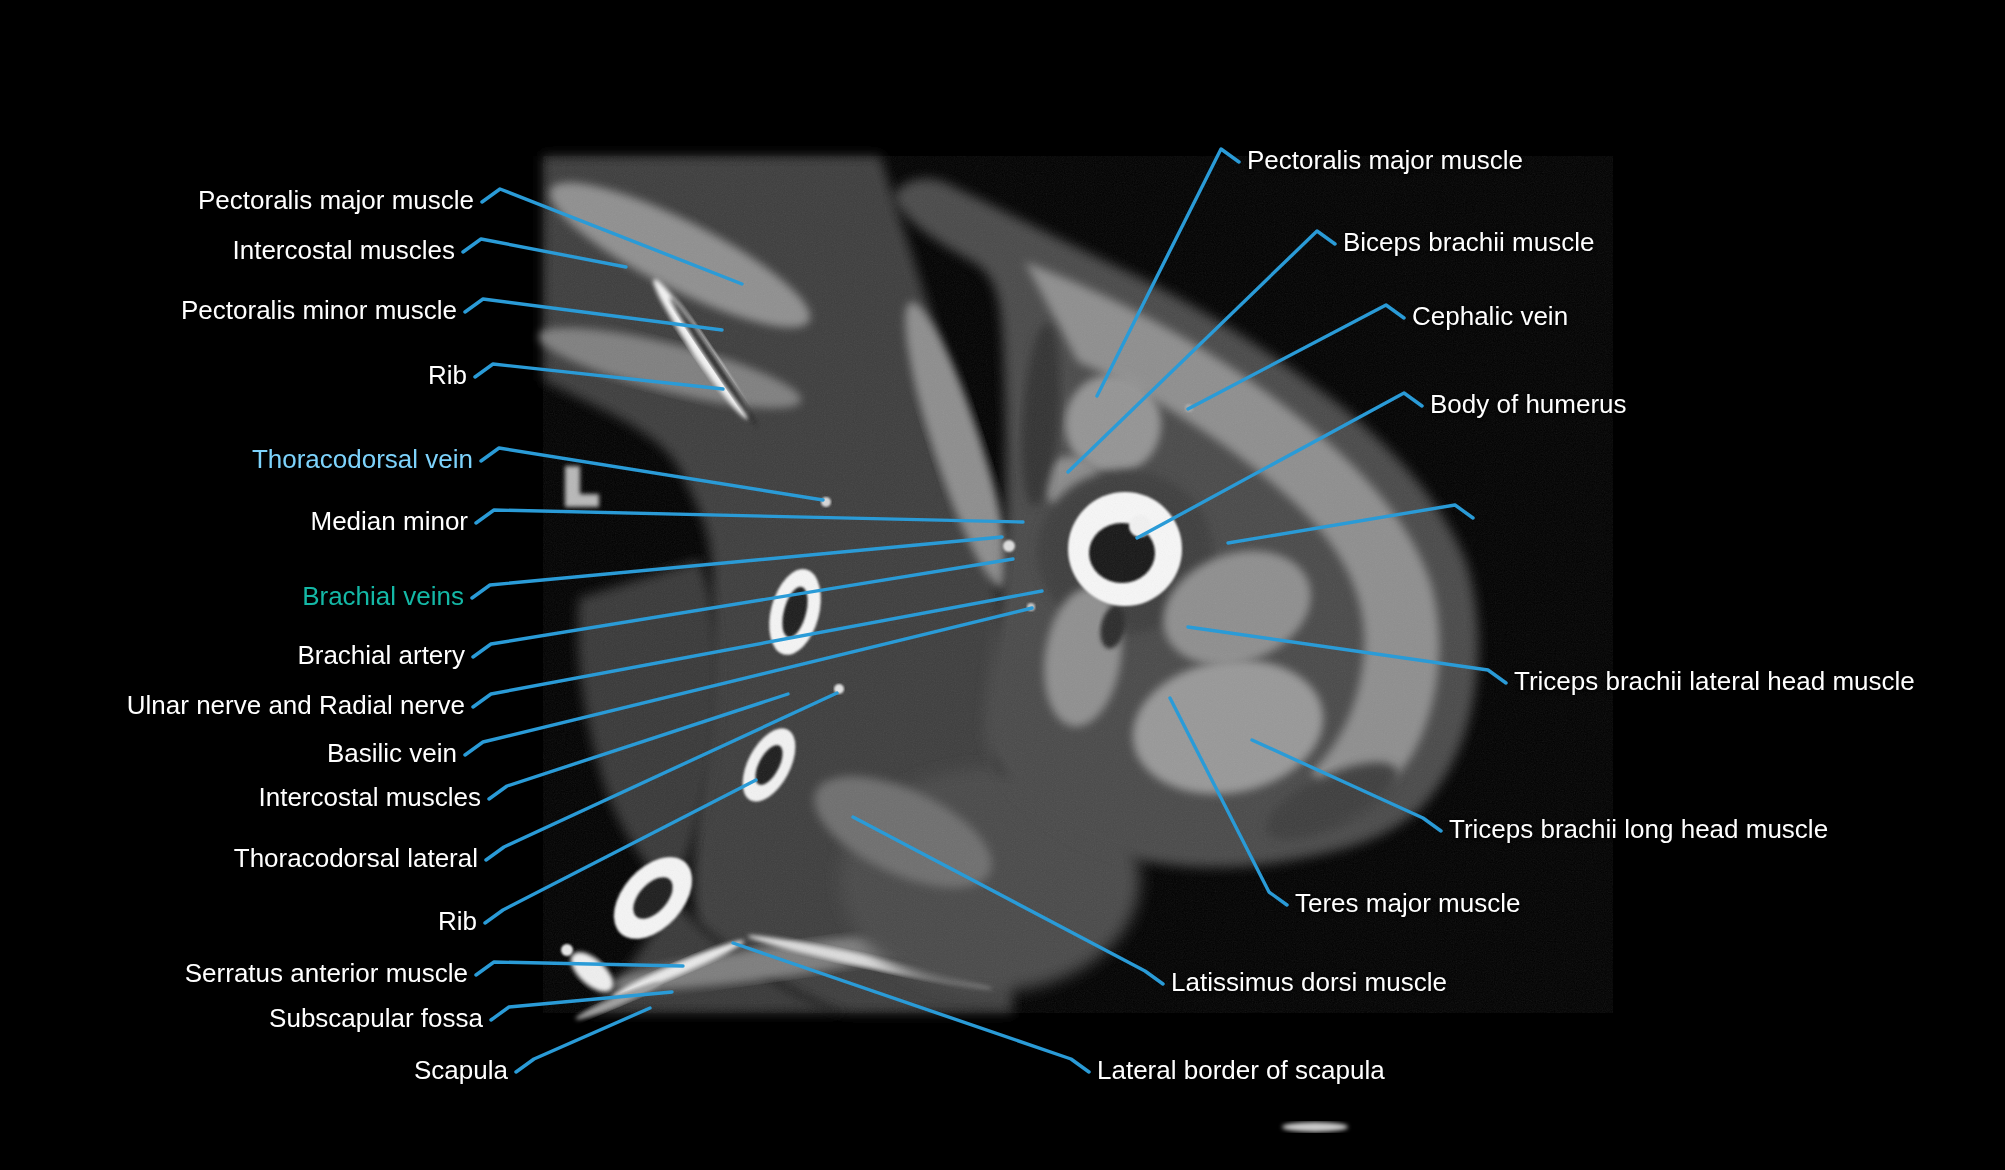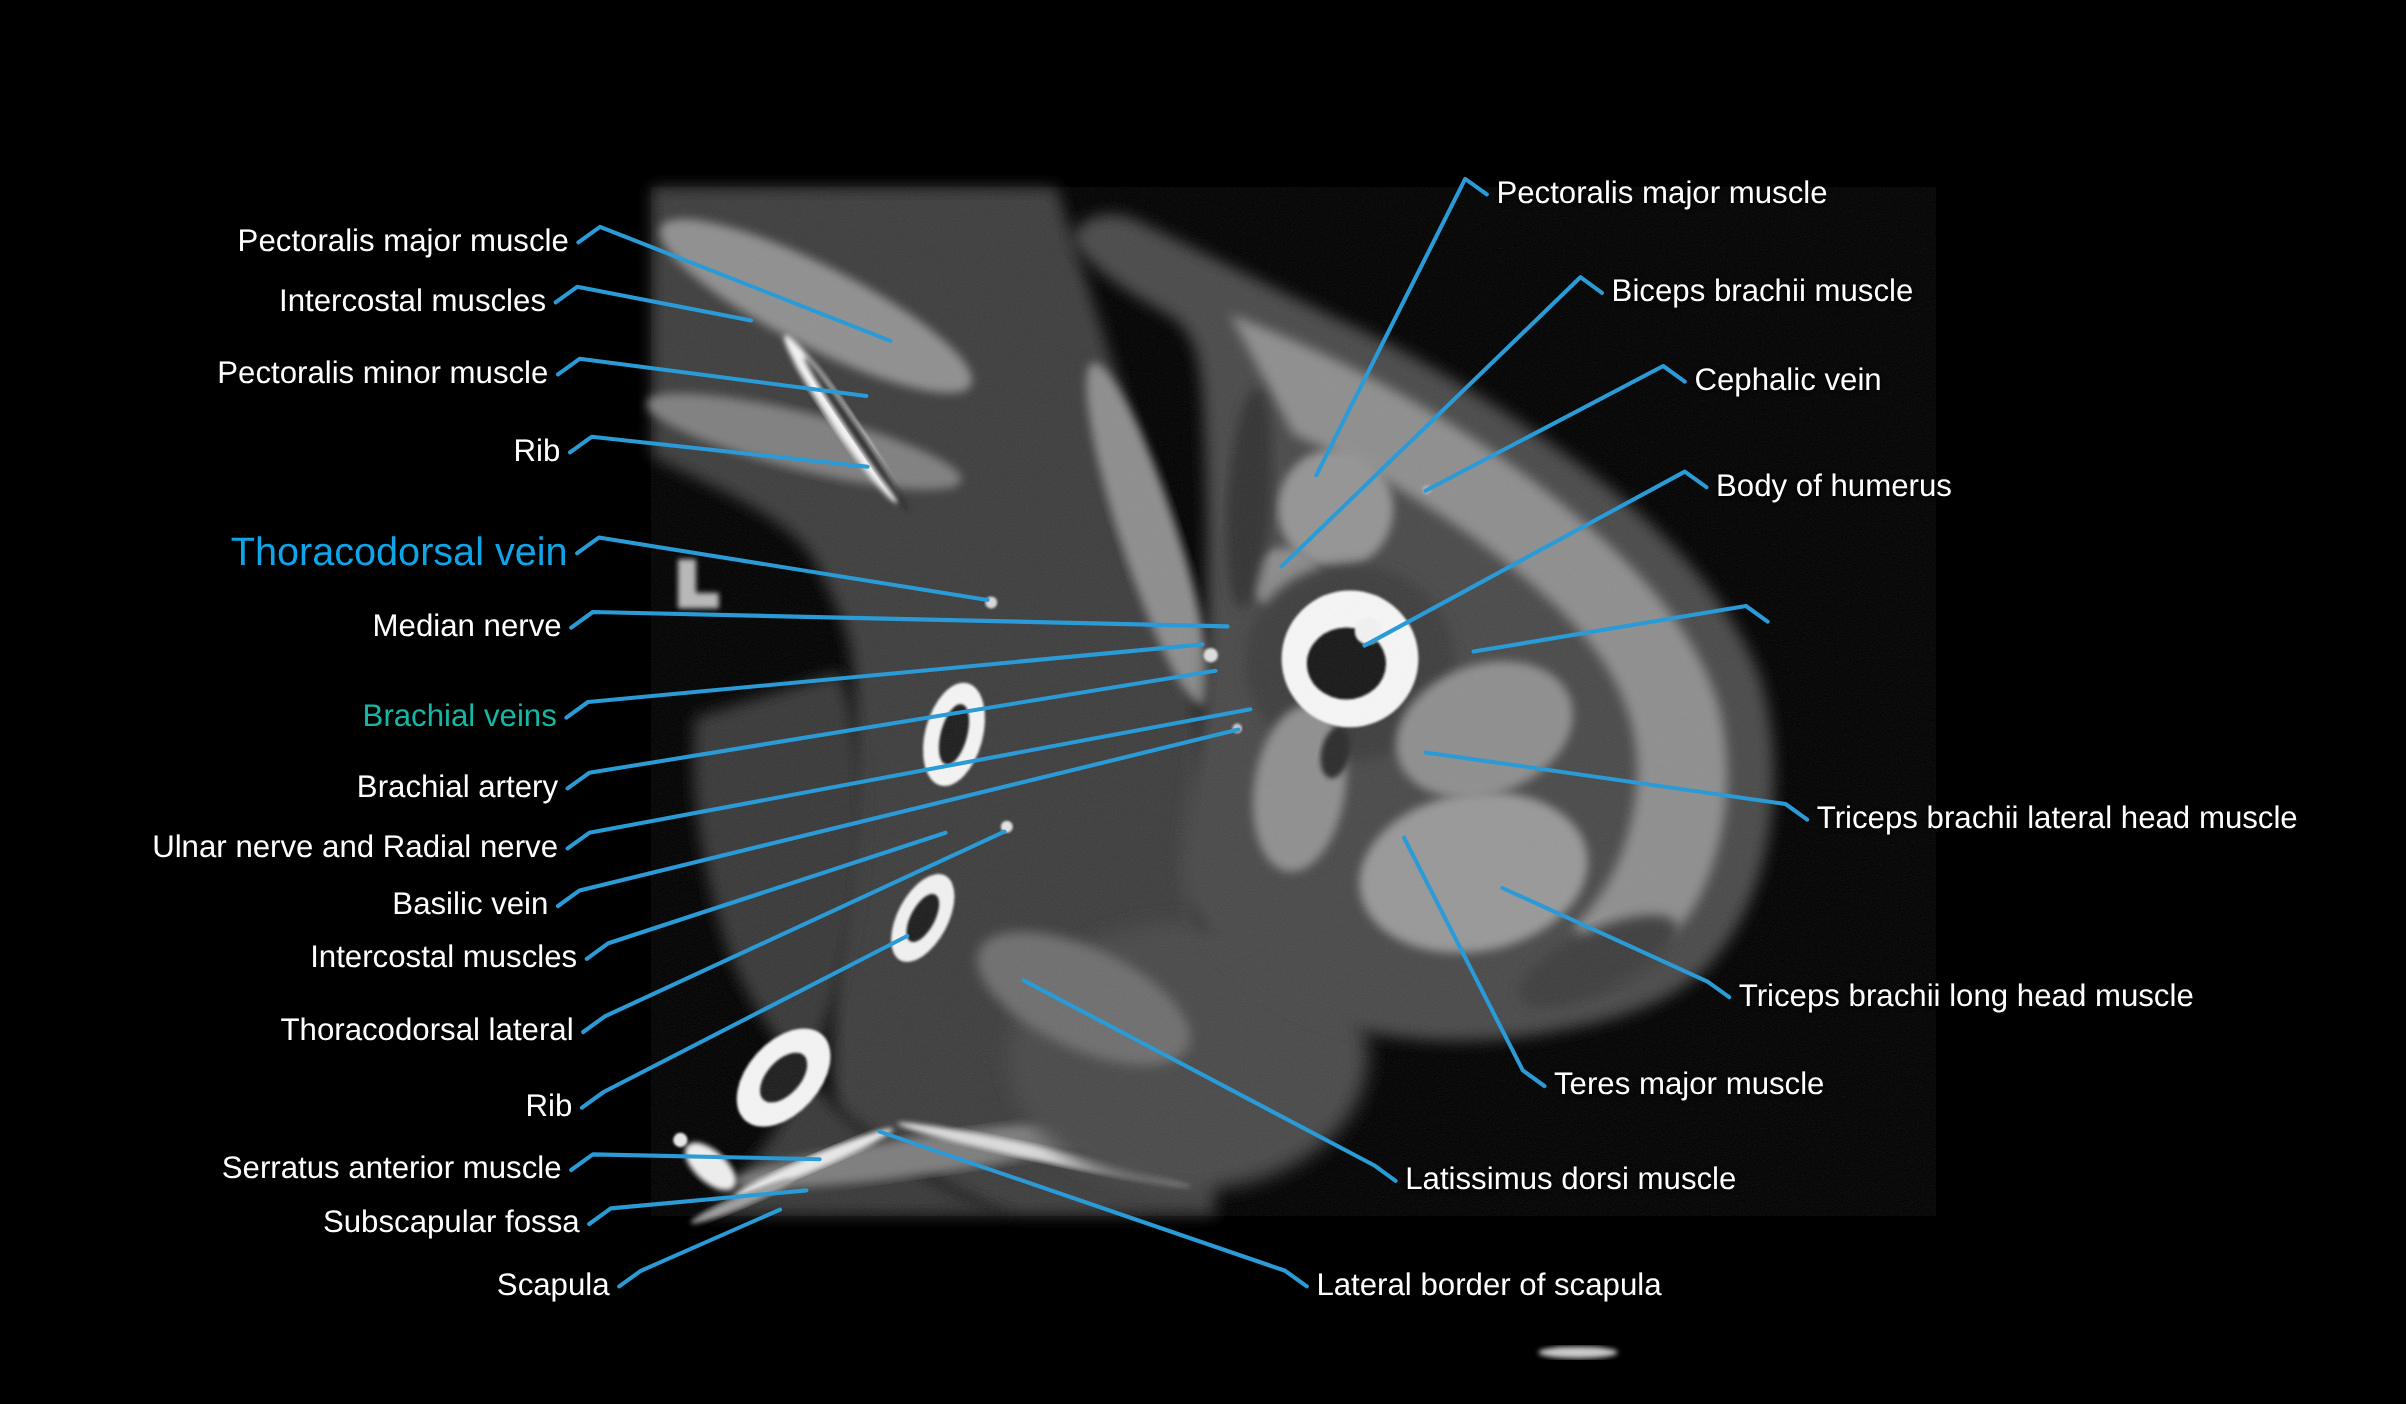--- a/index.html
+++ b/index.html
@@ -150,22 +150,22 @@
       <polyline points="1287,905 1269,892 1170,698" fill="none" stroke="#2a9bd7" stroke-width="3.4" stroke-linecap="round" stroke-linejoin="round"></polyline>
       <polyline points="1163,984 1145,971 853,817" fill="none" stroke="#2a9bd7" stroke-width="3.4" stroke-linecap="round" stroke-linejoin="round"></polyline>
       <polyline points="1089,1072 1071,1059 733,943" fill="none" stroke="#2a9bd7" stroke-width="3.4" stroke-linecap="round" stroke-linejoin="round"></polyline>
     </svg>
 
   <div id="labels">
       <div class="anat-label left" style="left: 474px; top: 201px; color: rgb(255, 255, 255); font-size: 26px;">Pectoralis major muscle</div>
       <div class="anat-label left" style="left: 455px; top: 251px; color: rgb(255, 255, 255); font-size: 26px;">Intercostal muscles</div>
       <div class="anat-label left" style="left: 457px; top: 311px; color: rgb(255, 255, 255); font-size: 26px;">Pectoralis minor muscle</div>
       <div class="anat-label left" style="left: 467px; top: 376px; color: rgb(255, 255, 255); font-size: 26px;">Rib</div>
-      <div class="anat-label left" style="left: 473px; top: 460px; color: #0ea5e9; font-size: 33px;">Thoracodorsal vein</div>
-      <div class="anat-label left" style="left: 468px; top: 522px; color: rgb(255, 255, 255); font-size: 26px;">Median nerve</div>
+      <div class="anat-label left" style="left: 473px; top: 460px; color: #7dd3fc; font-size: 26px;">Thoracodorsal vein</div>
+      <div class="anat-label left" style="left: 468px; top: 522px; color: rgb(255, 255, 255); font-size: 26px;">Median minor</div>
       <div class="anat-label left" style="left: 464px; top: 597px; color: #14b8a6; font-size: 26px;">Brachial veins</div>
       <div class="anat-label left" style="left: 465px; top: 656px; color: rgb(255, 255, 255); font-size: 26px;">Brachial artery</div>
       <div class="anat-label left" style="left: 465px; top: 706px; color: rgb(255, 255, 255); font-size: 26px;">Ulnar nerve and Radial nerve</div>
       <div class="anat-label left" style="left: 457px; top: 754px; color: rgb(255, 255, 255); font-size: 26px;">Basilic vein</div>
       <div class="anat-label left" style="left: 481px; top: 798px; color: rgb(255, 255, 255); font-size: 26px;">Intercostal muscles</div>
       <div class="anat-label left" style="left: 478px; top: 859px; color: rgb(255, 255, 255); font-size: 26px;">Thoracodorsal lateral</div>
       <div class="anat-label left" style="left: 477px; top: 922px; color: rgb(255, 255, 255); font-size: 26px;">Rib</div>
       <div class="anat-label left" style="left: 468px; top: 974px; color: rgb(255, 255, 255); font-size: 26px;">Serratus anterior muscle</div>
       <div class="anat-label left" style="left: 483px; top: 1019px; color: rgb(255, 255, 255); font-size: 26px;">Subscapular fossa</div>
       <div class="anat-label left" style="left: 508px; top: 1071px; color: rgb(255, 255, 255); font-size: 26px;">Scapula</div>

